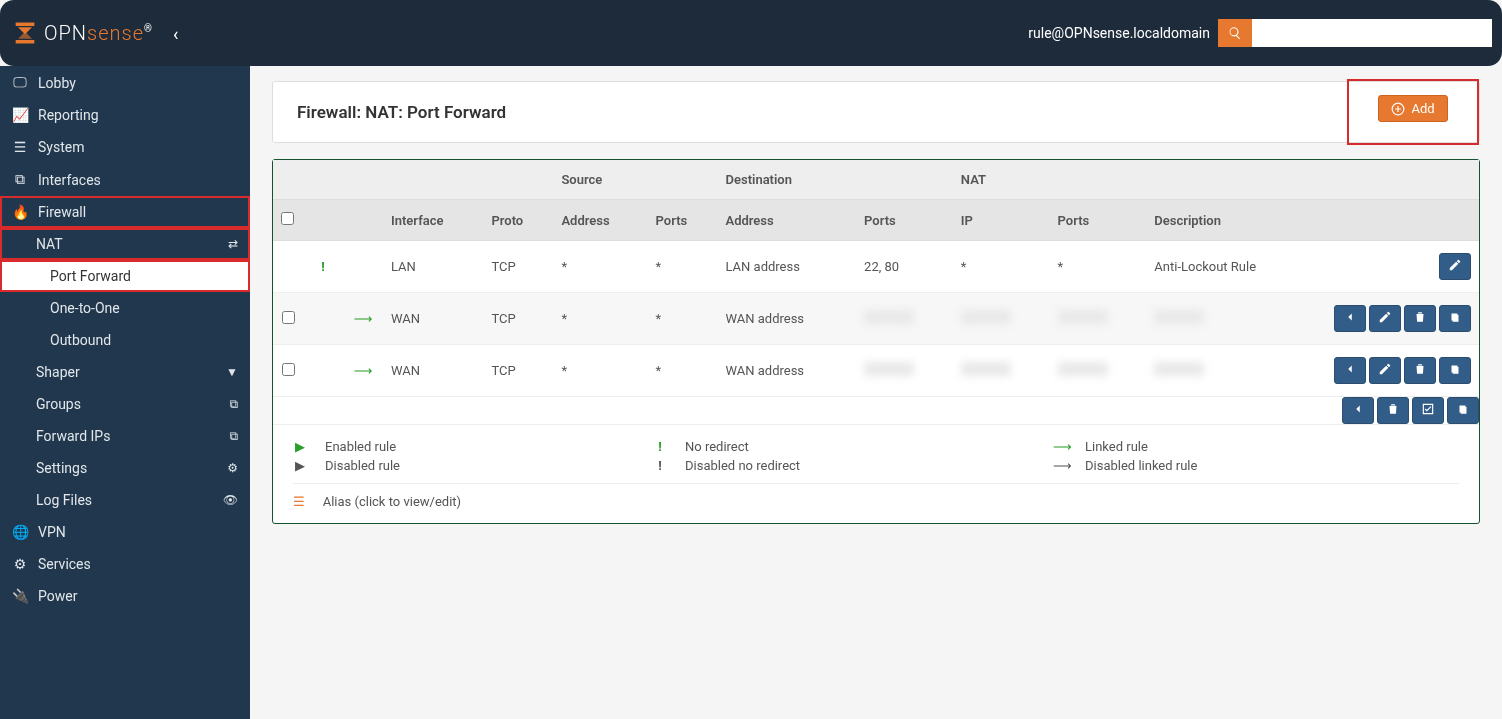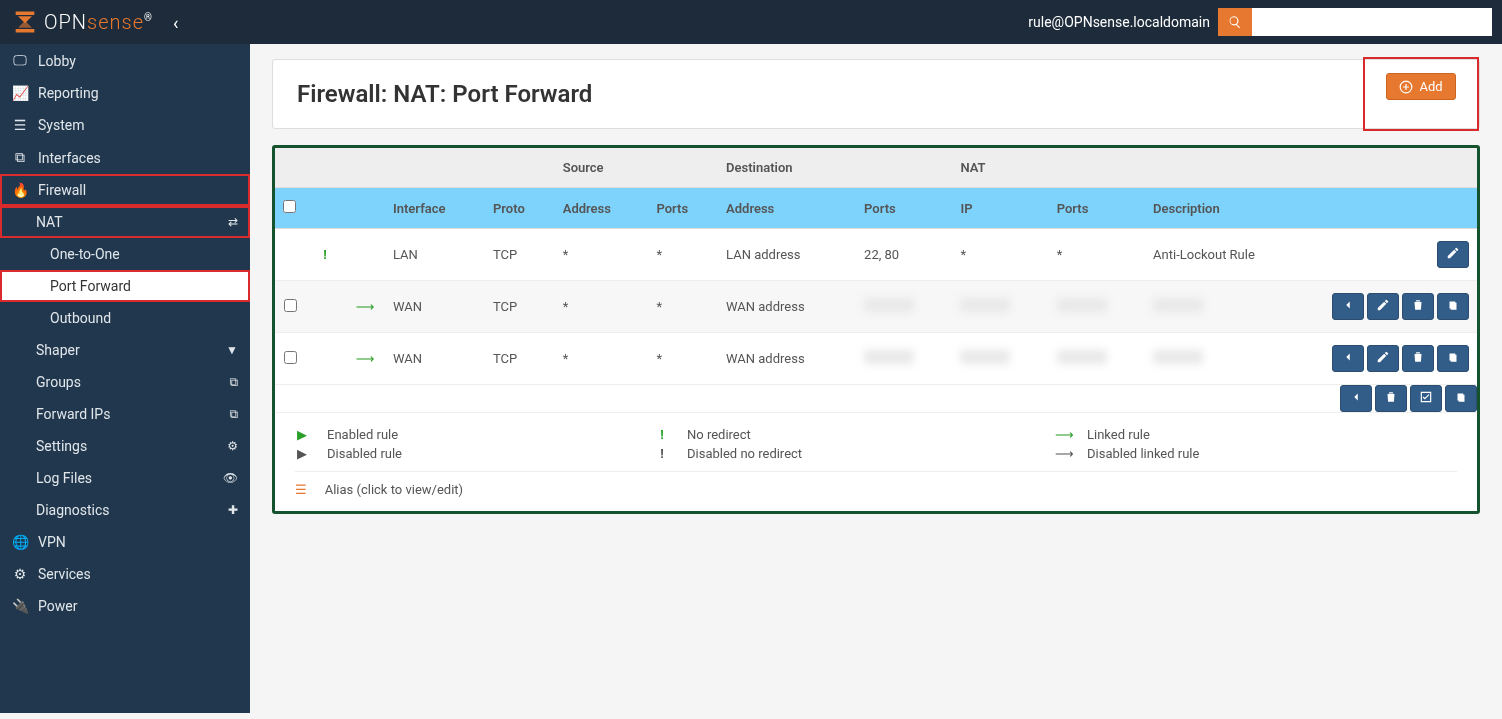--- a/index.html
+++ b/index.html
@@ -1,17 +1,17 @@
 <!DOCTYPE html>
 <html><head>
 <meta charset="utf-8">
 <style>
 * { margin: 0; padding: 0; box-sizing: border-box; }
 body { font-family: -apple-system, BlinkMacSystemFont, "Segoe UI", Roboto, Arial, sans-serif; font-size: 14px; color: #333; background: #f5f5f5; }
-.topbar { height: 44px; background: #1d2b3a; display: flex; align-items: center; padding: 0 10px; }
+.topbar { height: 66px; background: #1d2b3a; display: flex; align-items: center; padding: 0 10px; border-radius: 14px; }
 .logo { display: flex; align-items: center; gap: 4px; }
 .logo-icon { width: 30px; height: 30px; display:flex; align-items:center; justify-content:center; }
 .logo-text { color: #fff; font-size: 20px; letter-spacing: 1px; }
 .logo-text .orange { color: #e6782f; font-weight: 300; }
 .collapse-btn { color: #fff; font-size: 18px; margin-left: 20px; cursor: pointer; }
 .top-spacer { flex: 1; }
 .user-info { color: #fff; font-size: 14px; margin-right: 8px; }
 .search-btn { width: 34px; height: 28px; background: #e6782f; display: flex; align-items: center; justify-content: center; color: #fff; cursor: pointer; }
 .search-input { width: 240px; height: 28px; background: #fff; border: none; padding: 0 8px; font-size: 13px; }
 
@@ -21,30 +21,30 @@
 .side-item .icon { width: 16px; text-align: center; font-size: 14px; }
 .side-item .label { flex: 1; }
 .side-item .right-icon { font-size: 12px; }
 .sub-item { padding-left: 36px; }
 .sub-sub-item { padding-left: 50px; }
 .side-item.active { background: #fff; color: #333; }
 .side-item.highlighted { outline: 2px solid #d92b2b; outline-offset: -2px; }
 
 .content { flex: 1; padding: 15px 22px; }
 .page-header { background: #fff; border: 1px solid #ddd; border-radius: 3px; padding: 20px 24px; display: flex; align-items: center; margin-bottom: 16px; position: relative; }
-.page-title { font-size: 24px; font-weight: 600; color: #333; }
-.add-box { position: absolute; right: 0; top: -3px; bottom: -3px; width: 116px; border: 2px solid #d92b2b; display: flex; align-items: flex-start; justify-content: center; padding-top: 14px; }
+.page-title { font-size: 17px; font-weight: 600; color: #333; }
+.add-box { position: absolute; right: 0; top: -3px; bottom: -3px; width: 132px; border: 2px solid #d92b2b; display: flex; align-items: flex-start; justify-content: center; padding-top: 14px; }
 .btn { display: inline-flex; align-items: center; gap: 6px; padding: 5px 12px; border-radius: 3px; cursor: pointer; font-size: 13px; border: 1px solid transparent; }
 .btn-orange { background: #e6782f; color: #fff; border-color: #cc6522; }
 .btn-blue { background: #325d88; color: #fff; border-color: #2a4d70; padding: 4px 8px; }
 
-.panel { background: #fff; border: 3px solid #14532d; border-radius: 3px; }
+.panel { background: #fff; border: 1px solid #14532d; border-radius: 3px; }
 table { width: 100%; border-collapse: collapse; }
 thead tr.group-row th { background: #eeeeee; border-bottom: 1px solid #ddd; padding: 12px 8px; text-align: left; font-weight: 600; font-size: 13px; color: #555; }
-thead tr.col-row th { background: #7dd3fc; border-bottom: 1px solid #ddd; padding: 12px 8px; text-align: left; font-weight: 600; font-size: 13px; color: #555; }
+thead tr.col-row th { background: #e5e5e5; border-bottom: 1px solid #ddd; padding: 12px 8px; text-align: left; font-weight: 600; font-size: 13px; color: #555; }
 tbody td { padding: 12px 8px; border-bottom: 1px solid #eee; font-size: 13px; color: #555; vertical-align: middle; }
 tbody tr.alt { background: #f7f7f7; }
 .checkbox { width: 13px; height: 13px; }
 .icon-cell { text-align: center; }
 .action-btns { display: flex; gap: 3px; justify-content: flex-end; }
 .blur { filter: blur(4px); background: #e8e8e8; border-radius: 2px; display: inline-block; min-width: 50px; height: 14px; }
 
 .legend { padding: 14px 20px; border-top: 1px solid #eee; }
 .legend-row { display: flex; gap: 40px; margin-bottom: 4px; }
 .legend-item { display: flex; align-items: center; gap: 18px; font-size: 13px; color: #555; }
@@ -102,26 +102,26 @@
         <span class="label">Interfaces</span>
       </div>
     <div class="side-item highlighted">
         <span class="icon">🔥</span>
         <span class="label">Firewall</span>
       </div>
     <div class="side-item sub-item highlighted">
         <span class="label">NAT</span>
         <span class="right-icon">⇄</span>
       </div>
+    <div class="side-item sub-sub-item active highlighted">
+        <span class="label">Port Forward</span>
+      </div>
     <div class="side-item sub-sub-item">
         <span class="label">One-to-One</span>
       </div>
-    <div class="side-item sub-sub-item active highlighted">
-        <span class="label">Port Forward</span>
-      </div>
     <div class="side-item sub-sub-item">
         <span class="label">Outbound</span>
       </div>
     <div class="side-item sub-item">
         <span class="label">Shaper</span>
         <span class="right-icon">▼</span>
       </div>
     <div class="side-item sub-item">
         <span class="label">Groups</span>
         <span class="right-icon">⧉</span>
@@ -130,24 +130,20 @@
         <span class="label">Forward IPs</span>
         <span class="right-icon">⧉</span>
       </div>
     <div class="side-item sub-item">
         <span class="label">Settings</span>
         <span class="right-icon">⚙</span>
       </div>
     <div class="side-item sub-item">
         <span class="label">Log Files</span>
         <span class="right-icon">👁</span>
-      </div>
-    <div class="side-item sub-item">
-        <span class="label">Diagnostics</span>
-        <span class="right-icon">✚</span>
       </div>
     <div class="side-item">
         <span class="icon">🌐</span>
         <span class="label">VPN</span>
       </div>
     <div class="side-item">
         <span class="icon">⚙</span>
         <span class="label">Services</span>
       </div>
     <div class="side-item">

